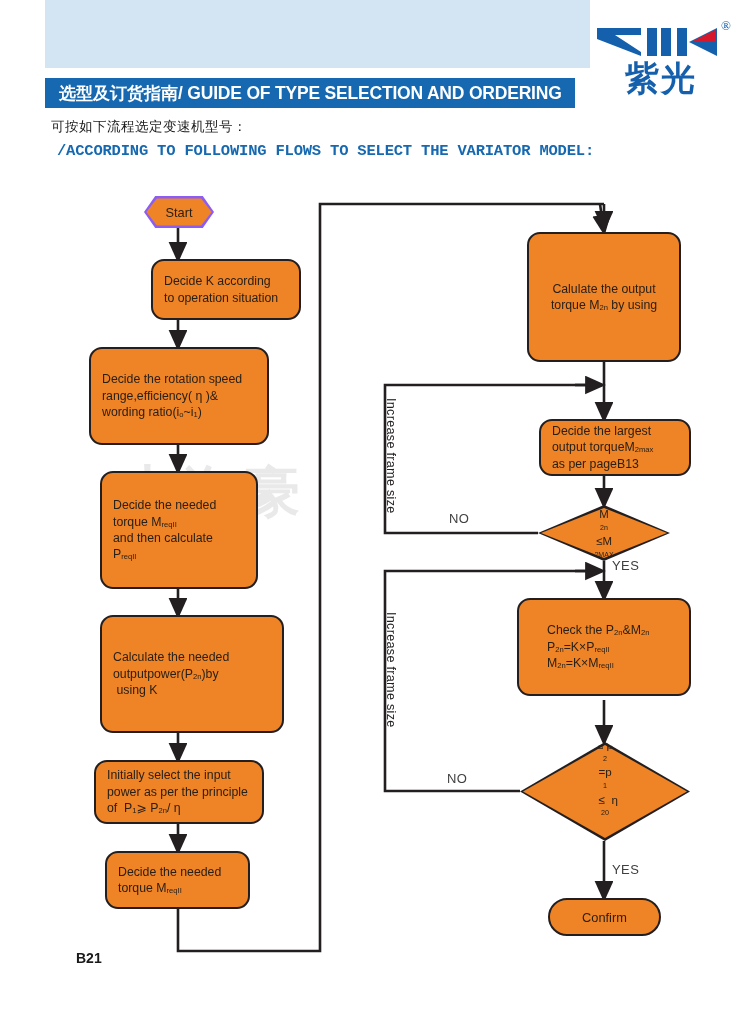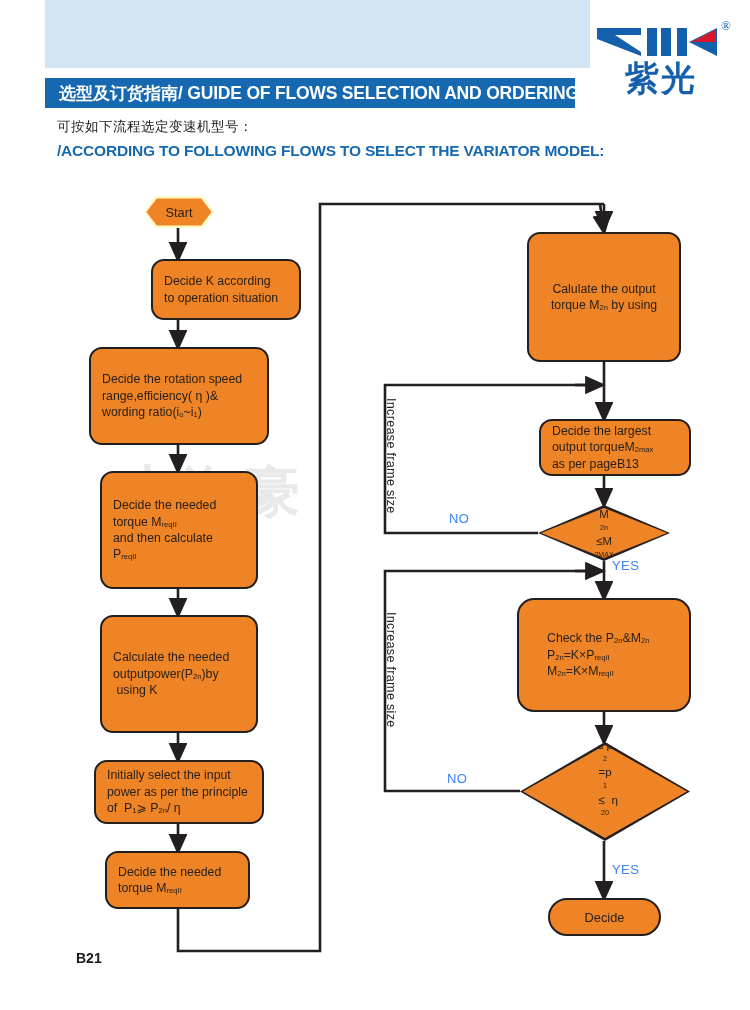--- a/index.html
+++ b/index.html
@@ -77,36 +77,37 @@
   }
   #title-bar .cn {
     font-family: Liberation Sans, sans-serif;
     font-size: 17px;
     letter-spacing: 0px;
     text-align: center;
   }
 
   #subtitle-cn {
     position: absolute;
-    left: 57px;
+    left: 51px;
     top: 118px;
     font-size: 13.5px;
     color: #1a1a1a;
     font-family: "DejaVu Sans", sans-serif;
     letter-spacing: 0.5px;
   }
   #subtitle-en {
     position: absolute;
     left: 57px;
     top: 142px;
     font-size: 15.5px;
     font-weight: bold;
     color: #1669b0;
     letter-spacing: -0.2px;
     white-space: nowrap;
+    font-family: Liberation Mono, monospace;
   }
 
   
   #flow {
     position: absolute;
     left: 0;
     top: 0;
     width: 750px;
     height: 1010px;
   }
@@ -136,21 +137,21 @@
     box-sizing: border-box;
     color: #2b2017;
     font-size: 12.8px;
     display: flex;
     align-items: center;
     justify-content: center;
   }
   .term.start {
     clip-path: polygon(16% 0%, 84% 0%, 100% 50%, 84% 100%, 16% 100%, 0% 50%);
     border: none;
-    background: #fef9c3;
+    background: #8b5cf6;
   }
   .term.start .inner {
     position: absolute;
     left: 2.4px; top: 2.4px; right: 2.4px; bottom: 2.4px;
     background: #ee8426;
     clip-path: polygon(16% 0%, 84% 0%, 100% 50%, 84% 100%, 16% 100%, 0% 50%);
   }
   .term.start .lbl { position: relative; z-index: 2; }
   .term.pill { border-radius: 24px; }
 
@@ -175,21 +176,21 @@
     line-height: 1.45;
     z-index: 2;
     white-space: pre-line;
     text-align: center;
   }
   .diamond.small .dtxt { font-size: 11.4px; }
 
   .edge-label {
     position: absolute;
     font-size: 13px;
-    color: #3b82f6;
+    color: #404040;
     letter-spacing: 0.4px;
   }
   .vert-label {
     position: absolute;
     font-size: 12.6px;
     color: #231f20;
     transform: rotate(90deg);
     transform-origin: left top;
     white-space: nowrap;
     letter-spacing: 0.3px;
@@ -238,21 +239,21 @@
       <polygon points="94,20 122,6 122,34" fill="#1560ac"></polygon>
       <polygon points="96,20 120,8 120,20" fill="#d7182a"></polygon>
     </svg>
     <span id="logo-reg">®</span>
   </div>
   <div id="logo-cn">紫光</div>
 </div>
 
 <div id="title-bar">
   <span class="cn">选型及订货指南</span>
-  <span>/ GUIDE OF FLOWS SELECTION AND ORDERING</span>
+  <span>/ GUIDE OF TYPE SELECTION AND ORDERING</span>
 </div>
 
 <div id="subtitle-cn">可按如下流程选定变速机型号：</div>
 <div id="subtitle-en">/ACCORDING TO FOLLOWING FLOWS TO SELECT THE VARIATOR MODEL:</div>
 
 <div id="watermark">上海豪</div>
 
 <div id="flow">
 
   <svg id="flow-svg" width="750" height="1010" xmlns="http://www.w3.org/2000/svg">
@@ -303,21 +304,21 @@
   </div>
 
   <div class="node rbox" style="left:89px; top:347px; width:180px; height:98px;">
     <div class="txt">Decide the rotation speed<br>range,efficiency( η )&amp;<br>wording ratio(i<sub>o</sub>~i<sub>1</sub>)</div>
   </div>
 
   <div class="node rbox" style="left:100px; top:471px; width:158px; height:118px;">
     <div class="txt">Decide the needed<br>torque M<sub>reqII</sub><br>and then calculate<br>P<sub>reqII</sub></div>
   </div>
 
-  <div class="node rbox" style="left:100px; top:615px; width:158px; height:118px;">
+  <div class="node rbox" style="left:100px; top:615px; width:184px; height:118px;">
     <div class="txt">Calculate the needed<br>outputpower(P<sub>2n</sub>)by<br>&nbsp;using K</div>
   </div>
 
   <div class="node rbox" style="left:94px; top:760px; width:170px; height:64px;">
     <div class="txt">Initially select the input<br>power as per the principle<br>of&nbsp; P<sub>1</sub>⩾ P<sub>2n</sub>/ η</div>
   </div>
 
   <div class="node rbox" style="left:105px; top:851px; width:145px; height:58px;">
     <div class="txt">Decide the needed<br>torque M<sub>reqII</sub></div>
   </div>
@@ -328,31 +329,31 @@
 
   <div class="node rbox" style="left:530px; top:419px; width:152px; height:57px;margin-left:9px;">
     <div class="txt">Decide the largest<br>output torqueM<sub>2max</sub><br>as per pageB13</div>
   </div>
 
   <div class="diamond small" style="left:538px; top:505px; width:132px; height:56px;">
     <div class="inner"></div>
     <div class="dtxt">M<sub>2n</sub>≤M<sub>2MAX</sub></div>
   </div>
 
-  <div class="node rbox center" style="left:517px; top:598px; width:174px; height:114px;border-radius:17px;">
+  <div class="node rbox center" style="left:517px; top:598px; width:174px; height:98px;">
     <div class="txt" style="text-align:left; padding-left:28px;">Check the P<sub>2n</sub>&amp;M<sub>2n</sub><br>P<sub>2n</sub>=K×P<sub>reqII</sub><br>M<sub>2n</sub>=K×M<sub>reqII</sub></div>
   </div>
 
   <div class="diamond" style="left:520px; top:742px; width:170px; height:99px;">
     <div class="inner"></div>
     <div class="dtxt">If meet the following<br>P<sub>2n</sub> ≤ p<sub>2</sub>=p<sub>1</sub>&nbsp; ≤&nbsp; η<sub>20</sub><br>M<sub>2n</sub> ≤ M<sub>2max</sub></div>
   </div>
 
   <div class="term pill" style="left:548px; top:898px; width:113px; height:38px;">
-    <span>Decide</span>
+    <span>Confirm</span>
   </div>
 
   <div class="edge-label" style="left:449px; top:511px;">NO</div>
   <div class="edge-label" style="left:612px; top:558px;">YES</div>
   <div class="edge-label" style="left:447px; top:771px;">NO</div>
   <div class="edge-label" style="left:612px; top:862px;">YES</div>
 
   <div class="vert-label" style="left:398px; top:398px;">Increase frame size</div>
   <div class="vert-label" style="left:398px; top:612px;">Increase frame size</div>
 

